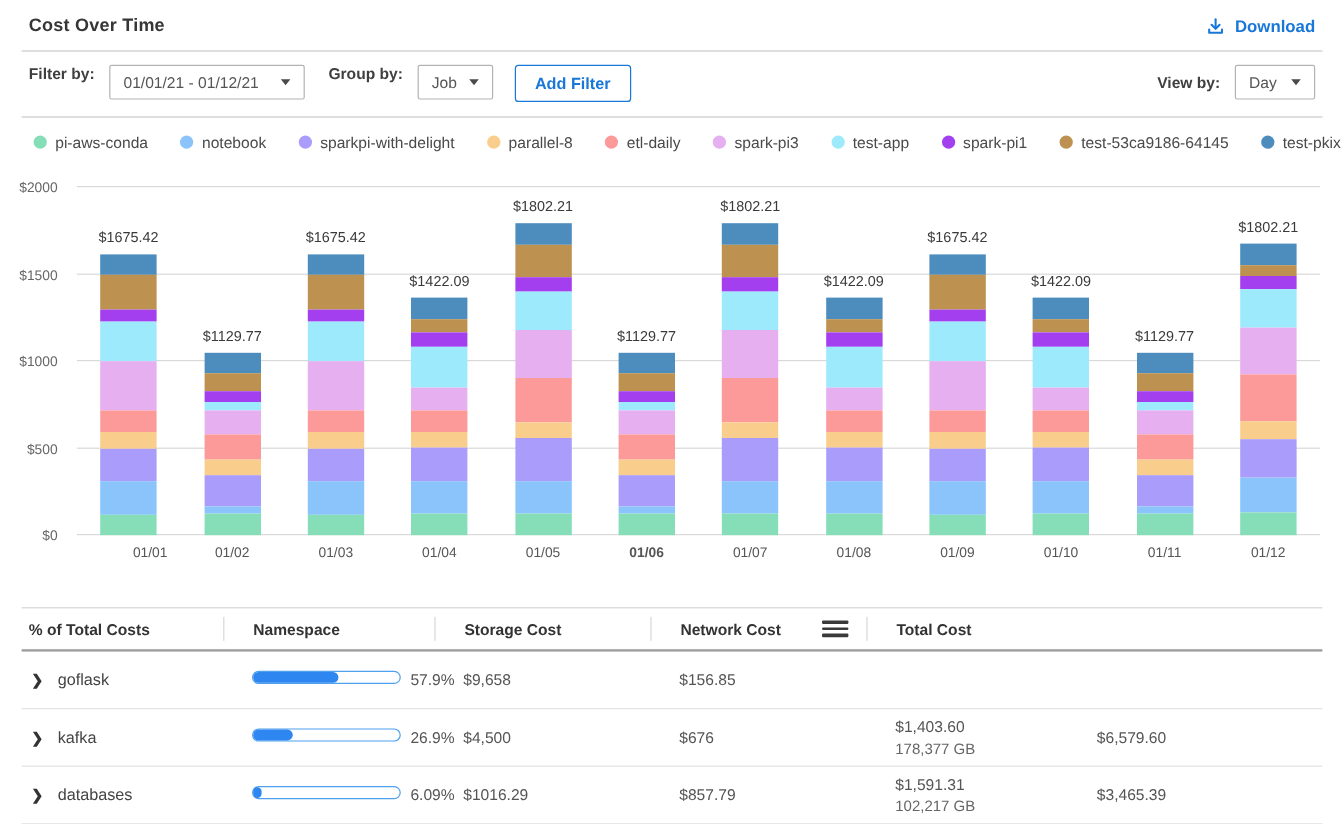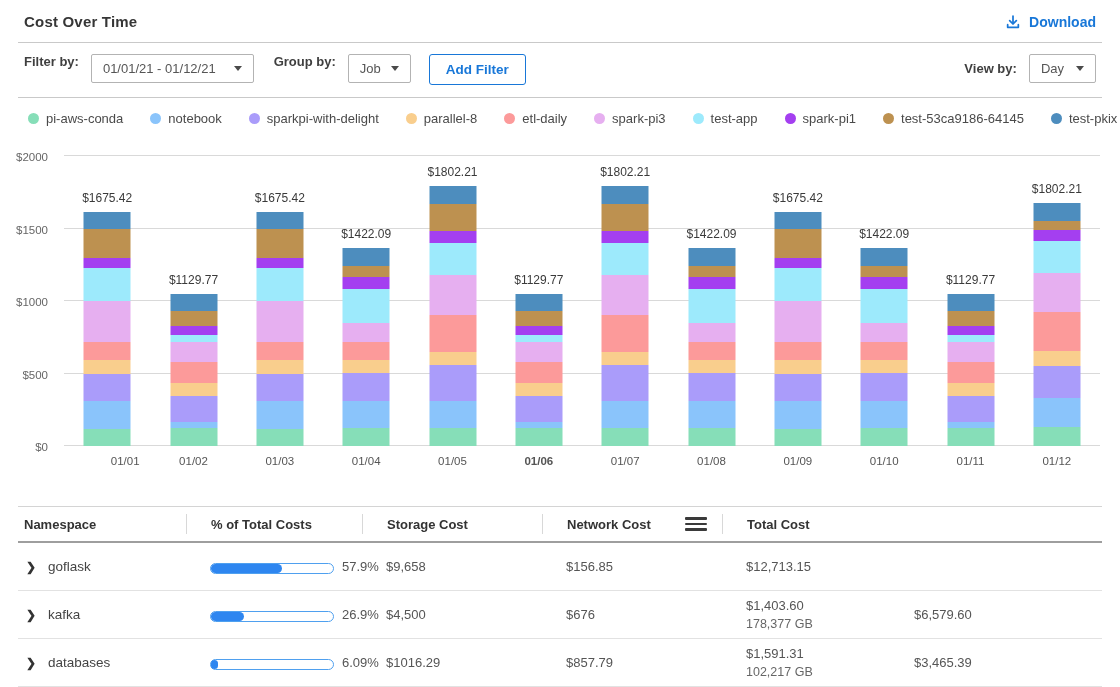--- a/index.html
+++ b/index.html
@@ -31,21 +31,21 @@
   .grid6{display:grid;grid-template-columns:168px 176px 180px 180px 168px 1fr}
   .thead{border-top:1px solid #d4d4d4;border-bottom:2px solid #9e9e9e;align-items:center;height:34px;font-weight:700;color:#333}
   .th{padding-left:24px;display:flex;align-items:center;height:20px;border-left:1px solid #d8d8d8}
   .th:first-child{border-left:none;padding-left:6px}
   .hamburger{margin-left:auto;margin-right:13px;display:flex;flex-direction:column;gap:3px;cursor:pointer;padding:2px}
   .hamburger span{display:block;width:22px;height:2.5px;background:#3a3a3a;border-radius:1px}
   .tr{height:47px;border-bottom:1px solid #e2e2e2;align-items:center;color:#555;cursor:pointer}
   .td{padding-left:24px}
   .nscell{padding-left:8px;display:flex;align-items:center;gap:12px;color:#444;font-size:13.5px}
   .expander{color:#333;font-size:12px;font-weight:700;cursor:pointer}
-  .pctcell{display:flex;align-items:flex-end;gap:8px}
+  .pctcell{display:flex;align-items:flex-start;gap:8px}
   .pill{width:122px;height:9px;border:1px solid #4FA0EF;border-radius:6px;position:relative;background:#fff;flex:none}
   .fill{position:absolute;left:0;top:0;bottom:0;background:#2E86F0;border-radius:6px}
   .netcell{line-height:19px}
   .gb{color:#666;font-size:12.5px}
 </style>
 </head>
 <body>
 
 <div class="topbar">
   <div class="title">Cost Over Time</div>
@@ -305,22 +305,22 @@
         <div class="seg" style="height: 8.6px; background: rgb(189, 145, 80);"></div>
         <div class="seg" style="height: 18.7px; background: rgb(77, 141, 190);"></div>
       </div>
       <div class="total" style="left: 95.8333%; bottom: 250.3px;">$1802.21</div>
       <div class="xlab" style="left: 95.8333%;">01/12</div>
     </div>
 </div>
 
 <div class="table">
   <div class="grid6 thead">
+    <div class="th">% of Total Costs</div>
     <div class="th">Namespace</div>
-    <div class="th">% of Total Costs</div>
     <div class="th">Storage Cost</div>
     <div class="th">
       <span>Network Cost</span>
       <span class="hamburger">
           <span></span>
           <span></span>
           <span></span>
         </span>
     </div>
     <div class="th">Total Cost</div>
@@ -332,21 +332,20 @@
           <span>goflask</span>
         </div>
         <div class="td pctcell">
           <span class="pill">
             <span class="fill" style="width: 57.9%;"></span>
           </span>
           <span>57.9%</span>
         </div>
         <div class="td">$9,658</div>
         <div class="td">$156.85</div>
-        <div class="td">$12,713.15</div>
       </div>
       <div class="grid6 tr">
         <div class="td nscell">
           <span class="expander">❯</span>
           <span>kafka</span>
         </div>
         <div class="td pctcell">
           <span class="pill">
             <span class="fill" style="width: 26.9%;"></span>
           </span>

